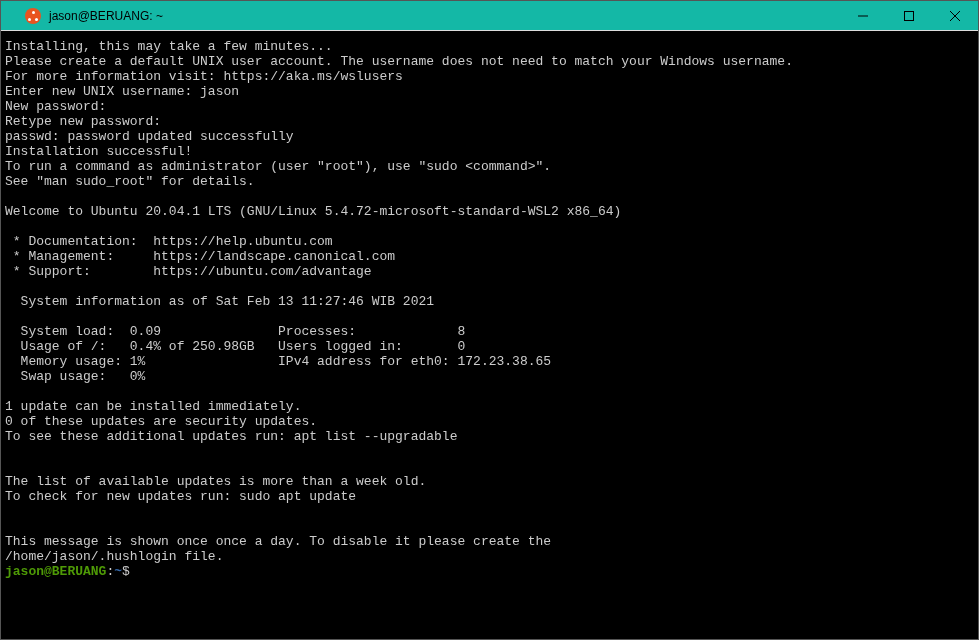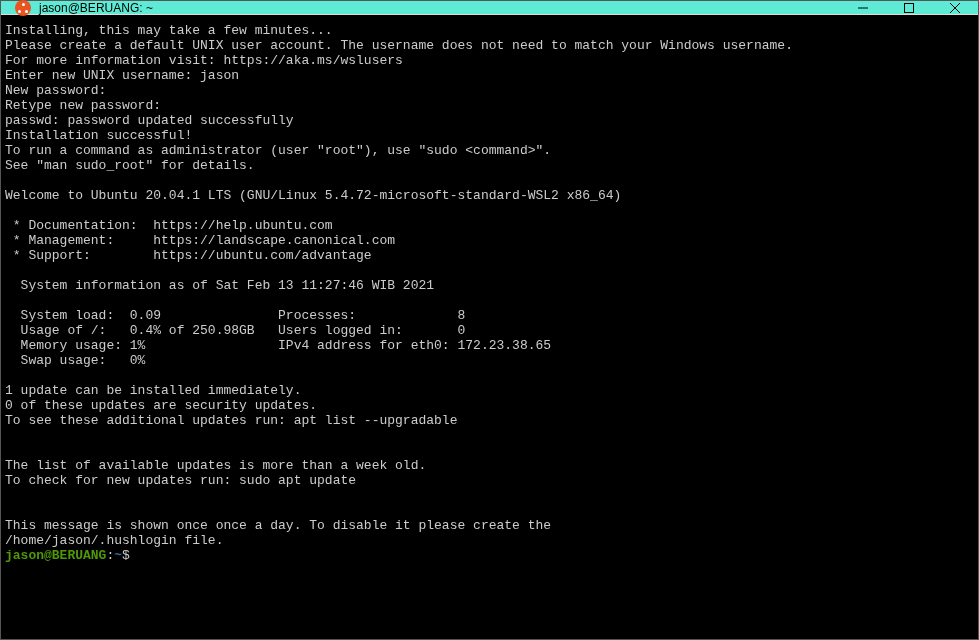--- a/index.html
+++ b/index.html
@@ -15,25 +15,25 @@
       overflow: hidden;
     }
     .window {
       width: 100%;
       height: 100%;
       border: 1px solid #555;
       display: flex;
       flex-direction: column;
     }
     .title-bar {
-      height: 14px;
-      background: #5eead4;
+      height: 30px;
+      background: #14b8a6;
       display: flex;
       align-items: center;
-      padding: 0 0 0 14px;
+      padding: 0 0 0 24px;
       border-bottom: 1px solid #ddd;
     }
     .title-icon {
       width: 16px;
       height: 16px;
       border-radius: 50%;
       background: #E95420;
       display: flex;
       align-items: center;
       justify-content: center;

